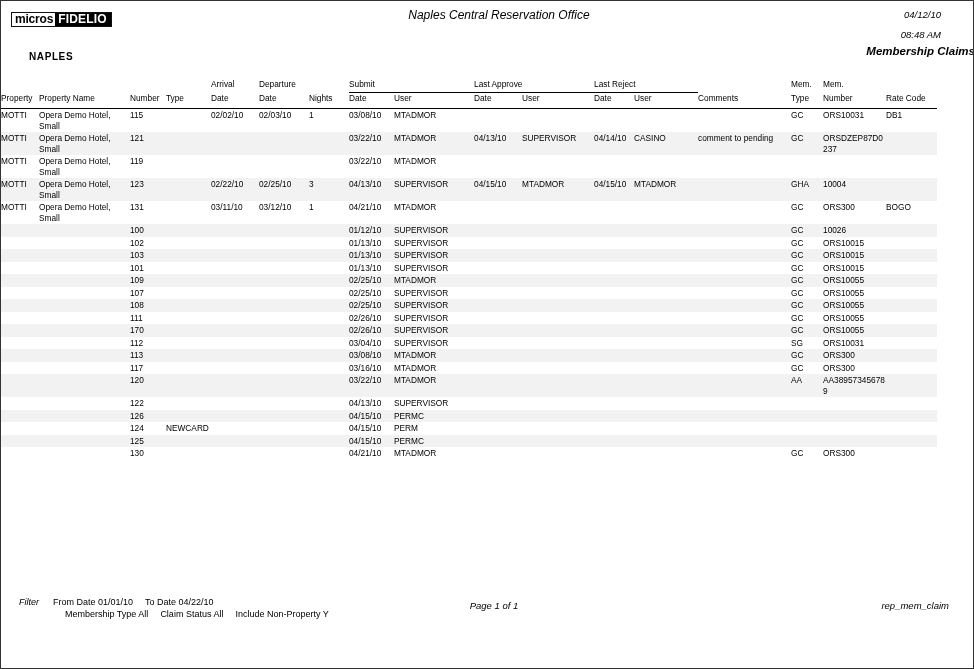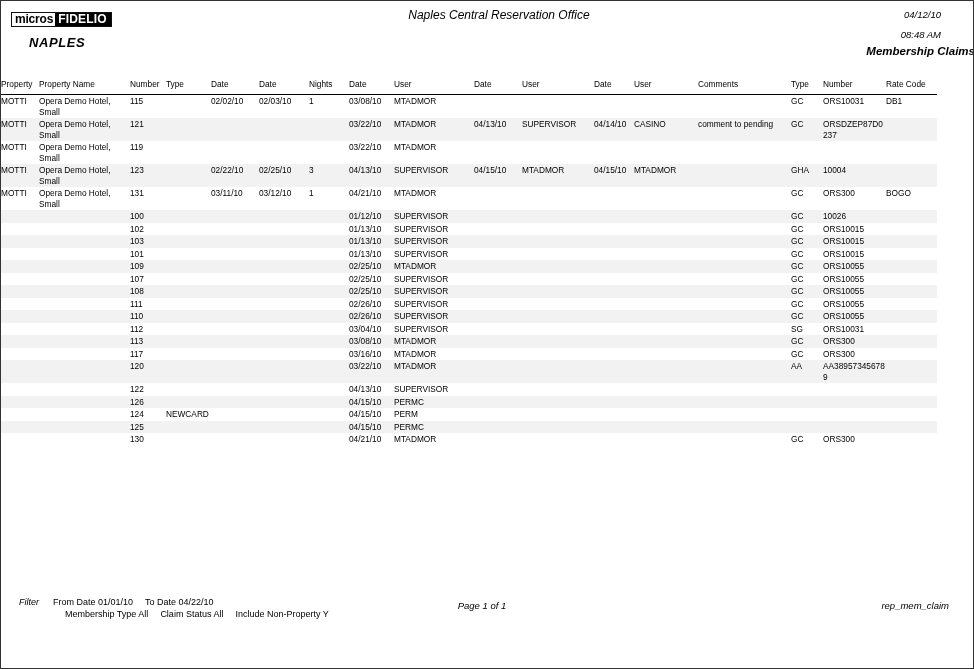--- a/index.html
+++ b/index.html
@@ -45,26 +45,25 @@
     letter-spacing: -0.2px;
   }
   .logo-fidelio {
     display: inline-block;
     background: #000000;
     color: #ffffff;
     padding: 1px 4px 1px 3px;
     letter-spacing: 0.2px;
   }
   .logo-sub {
-    margin-top: 8px;
+    margin-top: 24px;
     margin-left: 18px;
-    font-size: 13px;
+    font-size: 10px;
     font-weight: bold;
     letter-spacing: 0.6px;
-    font-style: italic;
   }
   .hdr-office {
     position: absolute;
     left: 16px;
     top: 7px;
     width: 964px;
     text-align: center;
     font-style: italic;
     font-size: 12px;
   }
@@ -167,21 +166,21 @@
   }
   .filter-label {
     font-style: italic;
     display: inline-block;
     width: 34px;
   }
   .filter-indent { margin-left: 34px; display: block; padding-left: 12px; }
   .filter-seg { margin-right: 12px; }
   .page-of {
     position: absolute;
-    left: 4px;
+    left: 16px;
     top: 3px;
     width: 954px;
     text-align: center;
     font-style: italic;
     font-size: 9.5px;
   }
   .rep-name {
     position: absolute;
     right: 26px;
     top: 3px;
@@ -222,20 +221,36 @@
         <col style="width:72px">
         <col style="width:40px">
         <col style="width:64px">
         <col style="width:93px">
         <col style="width:32px">
         <col style="width:63px">
         <col style="width:51px">
       </colgroup>
       <thead>
 
+        <tr class="group-row">
+          <td></td>
+          <td></td>
+          <td></td>
+          <td></td>
+          <td>Arrival</td>
+          <td>Departure</td>
+          <td></td>
+          <td class="grp" colspan="2">Submit</td>
+          <td class="grp" colspan="2">Last Approve</td>
+          <td class="grp" colspan="2">Last Reject</td>
+          <td></td>
+          <td>Mem.</td>
+          <td>Mem.</td>
+          <td></td>
+        </tr>
 
         <tr class="colhead-row">
           <td>Property</td>
           <td>Property Name</td>
           <td>Number</td>
           <td>Type</td>
           <td>Date</td>
           <td>Date</td>
           <td class="nights">Nights</td>
           <td>Date</td>
@@ -497,21 +512,21 @@
             <td></td>
             <td></td>
             <td class="wrapcell"></td>
             <td>GC</td>
             <td class="wrapcell">ORS10055</td>
             <td></td>
           </tr>
           <tr class="data-row stripe">
             <td></td>
             <td class="wrapcell"></td>
-            <td>110</td>
+            <td>170</td>
             <td></td>
             <td></td>
             <td></td>
             <td class="nights"></td>
             <td>02/26/10</td>
             <td>SUPERVISOR</td>
             <td></td>
             <td></td>
             <td></td>
             <td></td>

